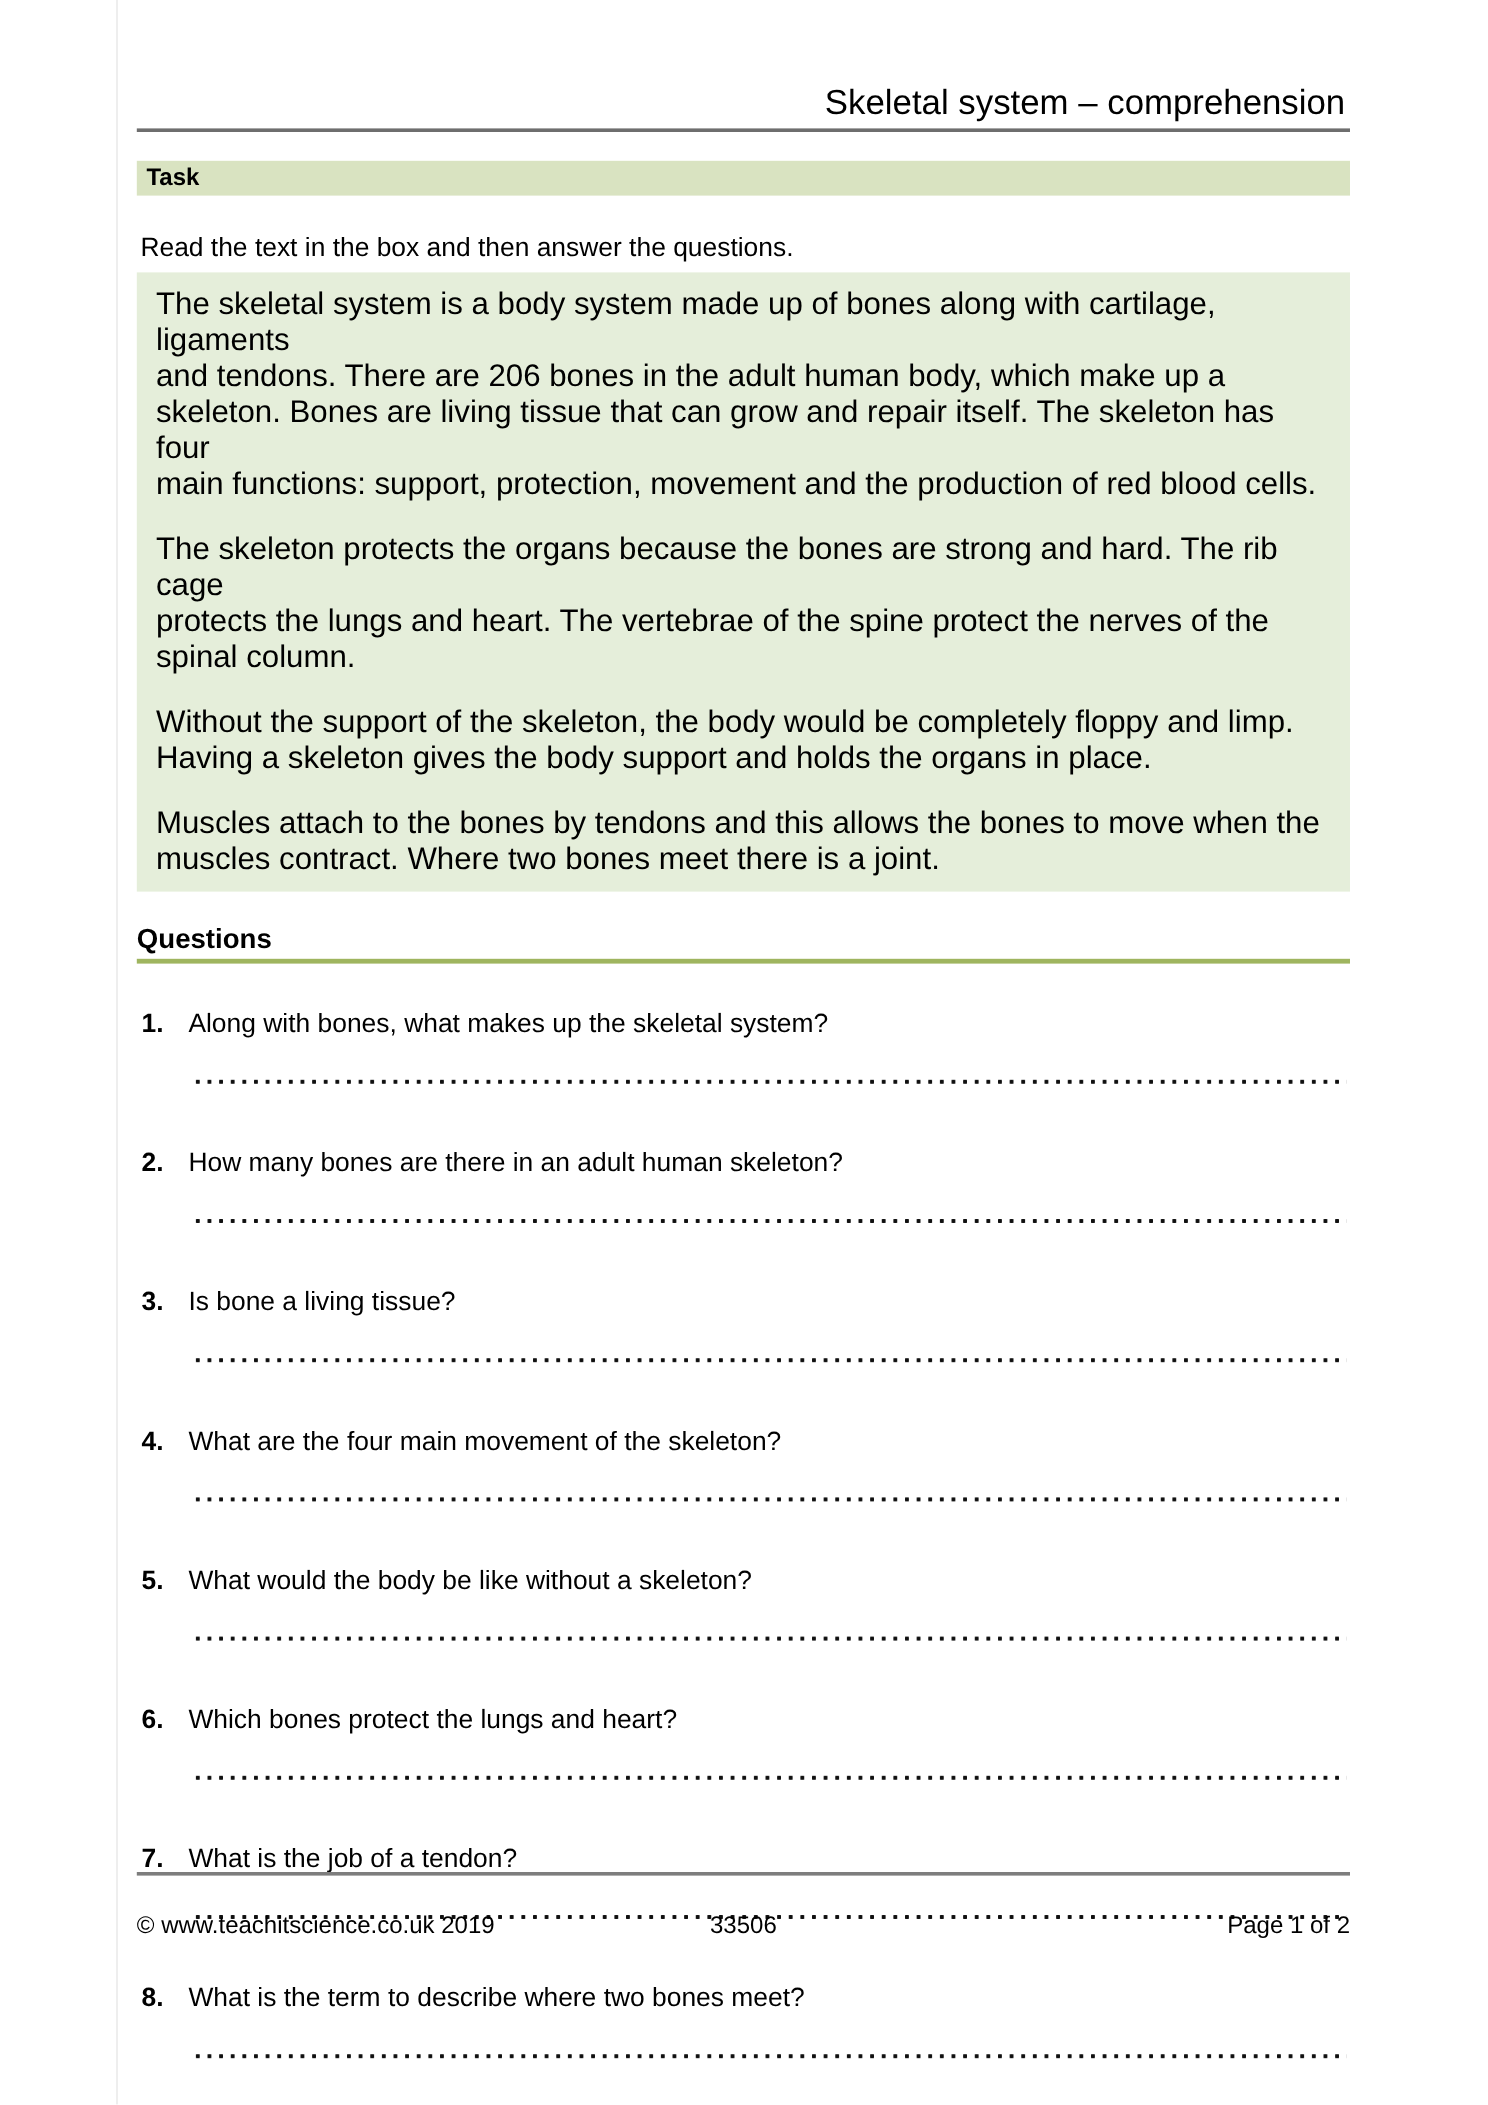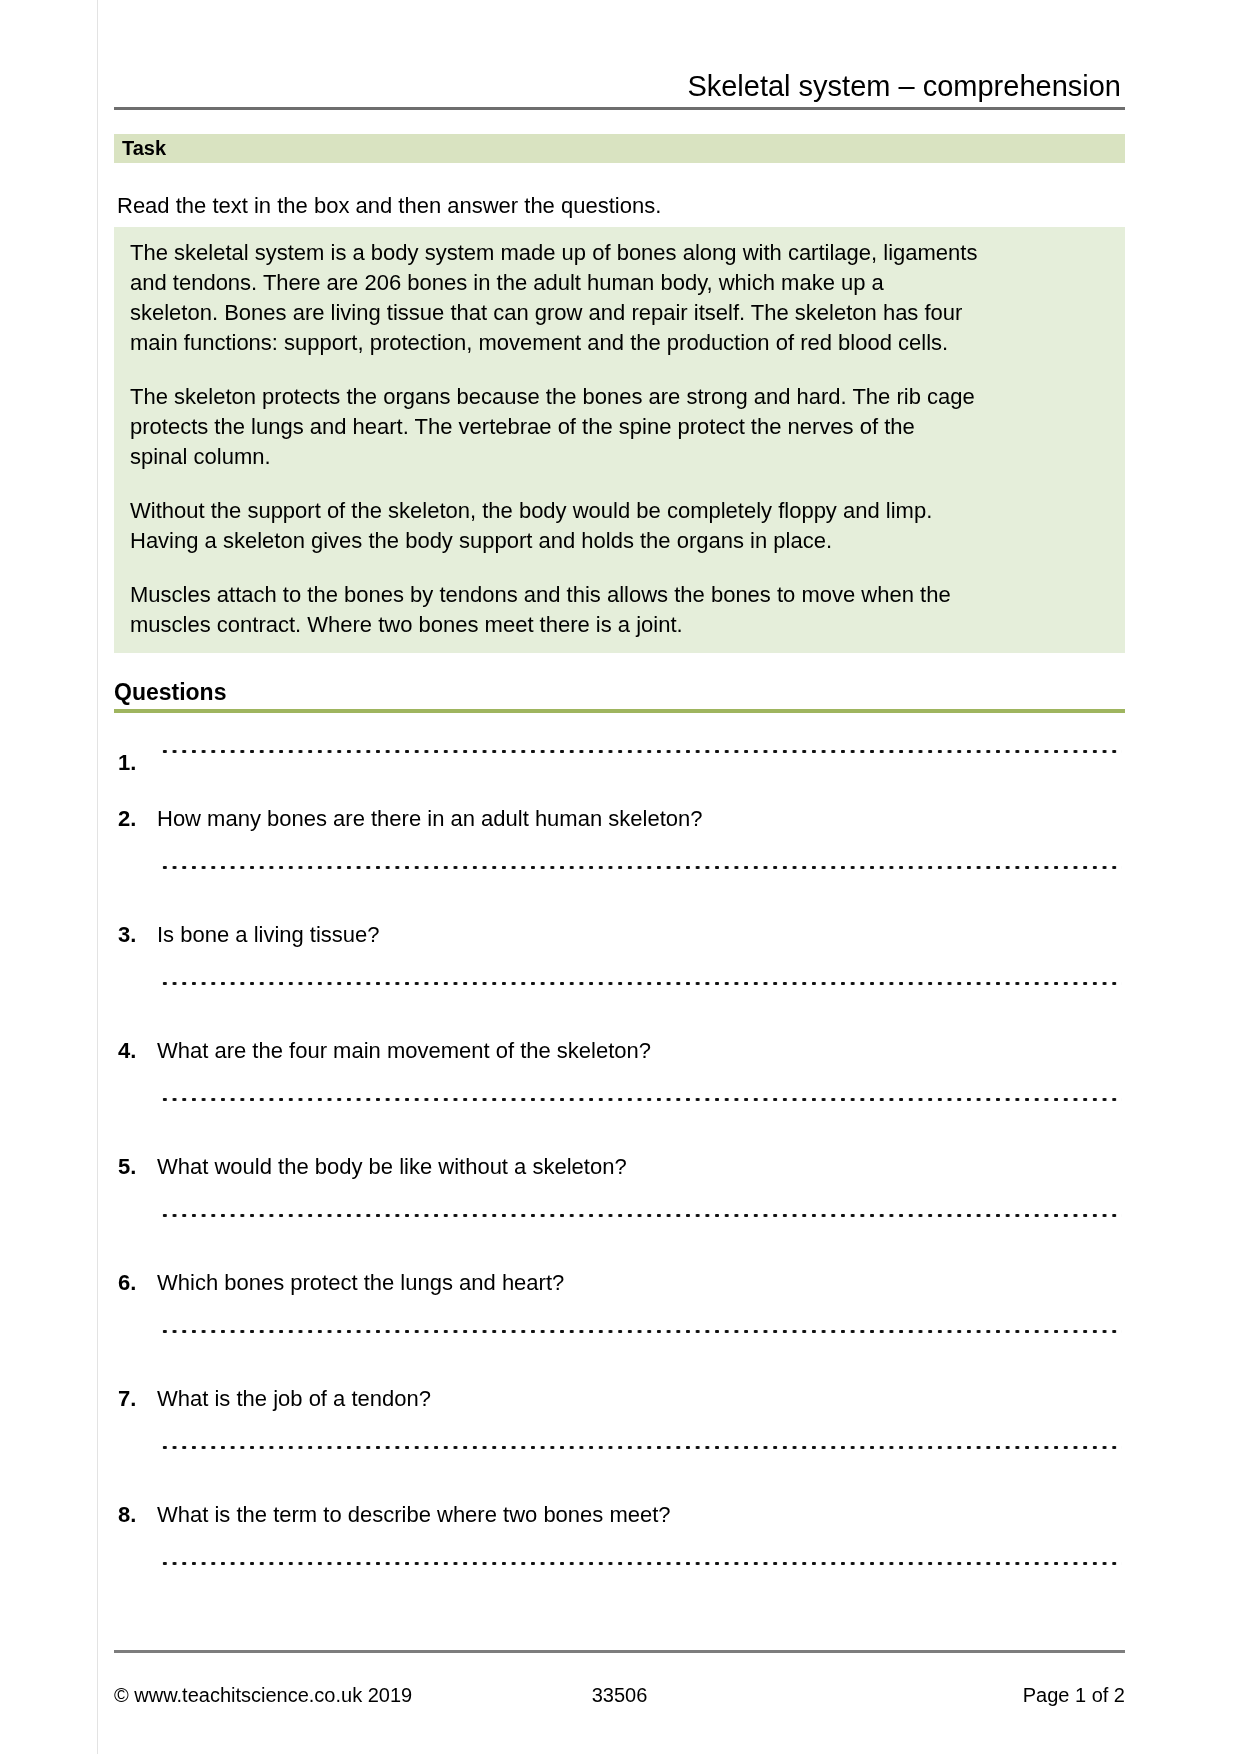--- a/index.html
+++ b/index.html
@@ -17,32 +17,32 @@
     font-family:"Liberation Sans",sans-serif;color:#000;overflow:hidden;
   }
   .page-edge{position:absolute;left:97px;top:0;height:100%;width:1px;background:var(--page-edge-gray);}
   .content{position:absolute;left:114px;top:0;width:1011px;}
   .title{margin-top:70px;text-align:right;font-size:29px;line-height:32px;padding-right:4px;}
   .header-rule{margin-top:5px;height:3px;background:var(--rule-gray);}
   .task-banner{margin-top:24px;height:29px;background:var(--banner-green);font-weight:bold;
     font-size:20px;line-height:29px;padding-left:8px;box-sizing:border-box;}
   .intro{margin:30px 0 0 3px;font-size:22px;line-height:26px;}
   .passage-box{margin-top:8px;background:var(--box-green);padding:11px 16px 13px 16px;
-    font-size:22px;line-height:30px;box-sizing:border-box;}
+    font-size:26px;line-height:30px;box-sizing:border-box;}
   .passage-box .para{white-space:pre-line;}
   .passage-box .para + .para{margin-top:24px;}
   .questions-head{margin-top:27px;font-weight:bold;font-size:23px;line-height:24px;}
   .questions-rule{margin-top:5px;height:4px;background:var(--questions-rule-green);}
   ol.questions{list-style:none;margin:36px 0 0 0;padding:0;}
   li.question{position:relative;padding-left:43px;margin-bottom:51px;font-size:22px;line-height:27px;}
   li.question .qnum{position:absolute;left:4px;top:0;font-weight:bold;}
   .answer-line{margin-top:33px;margin-left:3px;width:962px;height:5px;
     background-image:radial-gradient(circle,var(--dot-black) 1.7px,transparent 2px);
     background-size:9.7px 5px;background-repeat:repeat-x;background-position:left center;}
-  .footer{position:absolute;left:114px;top:1650px;width:1011px;}
+  .footer{position:absolute;left:114px;top:1560px;width:1011px;}
   .footer-rule{height:3px;background:var(--footer-rule-gray);}
   .footer-row{display:flex;align-items:baseline;margin-top:7px;font-size:20px;line-height:23px;}
   .footer-left{flex:1;text-align:left;}
   .footer-center{flex:0 0 auto;text-align:right;}
   .footer-right{flex:1;text-align:right;margin-top:24px;}
 </style>
 </head>
 <body>
 
 <div class="page">
@@ -74,20 +74,21 @@
   <div class="para">Muscles attach to the bones by tendons and this allows the bones to move when the
 muscles contract. Where two bones meet there is a joint.</div>
 </div>
 
     <div class="questions-head">Questions</div>
     <div class="questions-rule"></div>
 
     <ol class="questions">
   <li class="question">
     <span class="qnum">1.</span>
+    <span class="qtext">Along with bones, what makes up the skeletal system?</span>
     <div class="answer-line"></div>
   </li>
 
   <li class="question">
     <span class="qnum">2.</span>
     <span class="qtext">How many bones are there in an adult human skeleton?</span>
     <div class="answer-line"></div>
   </li>
 
   <li class="question">

